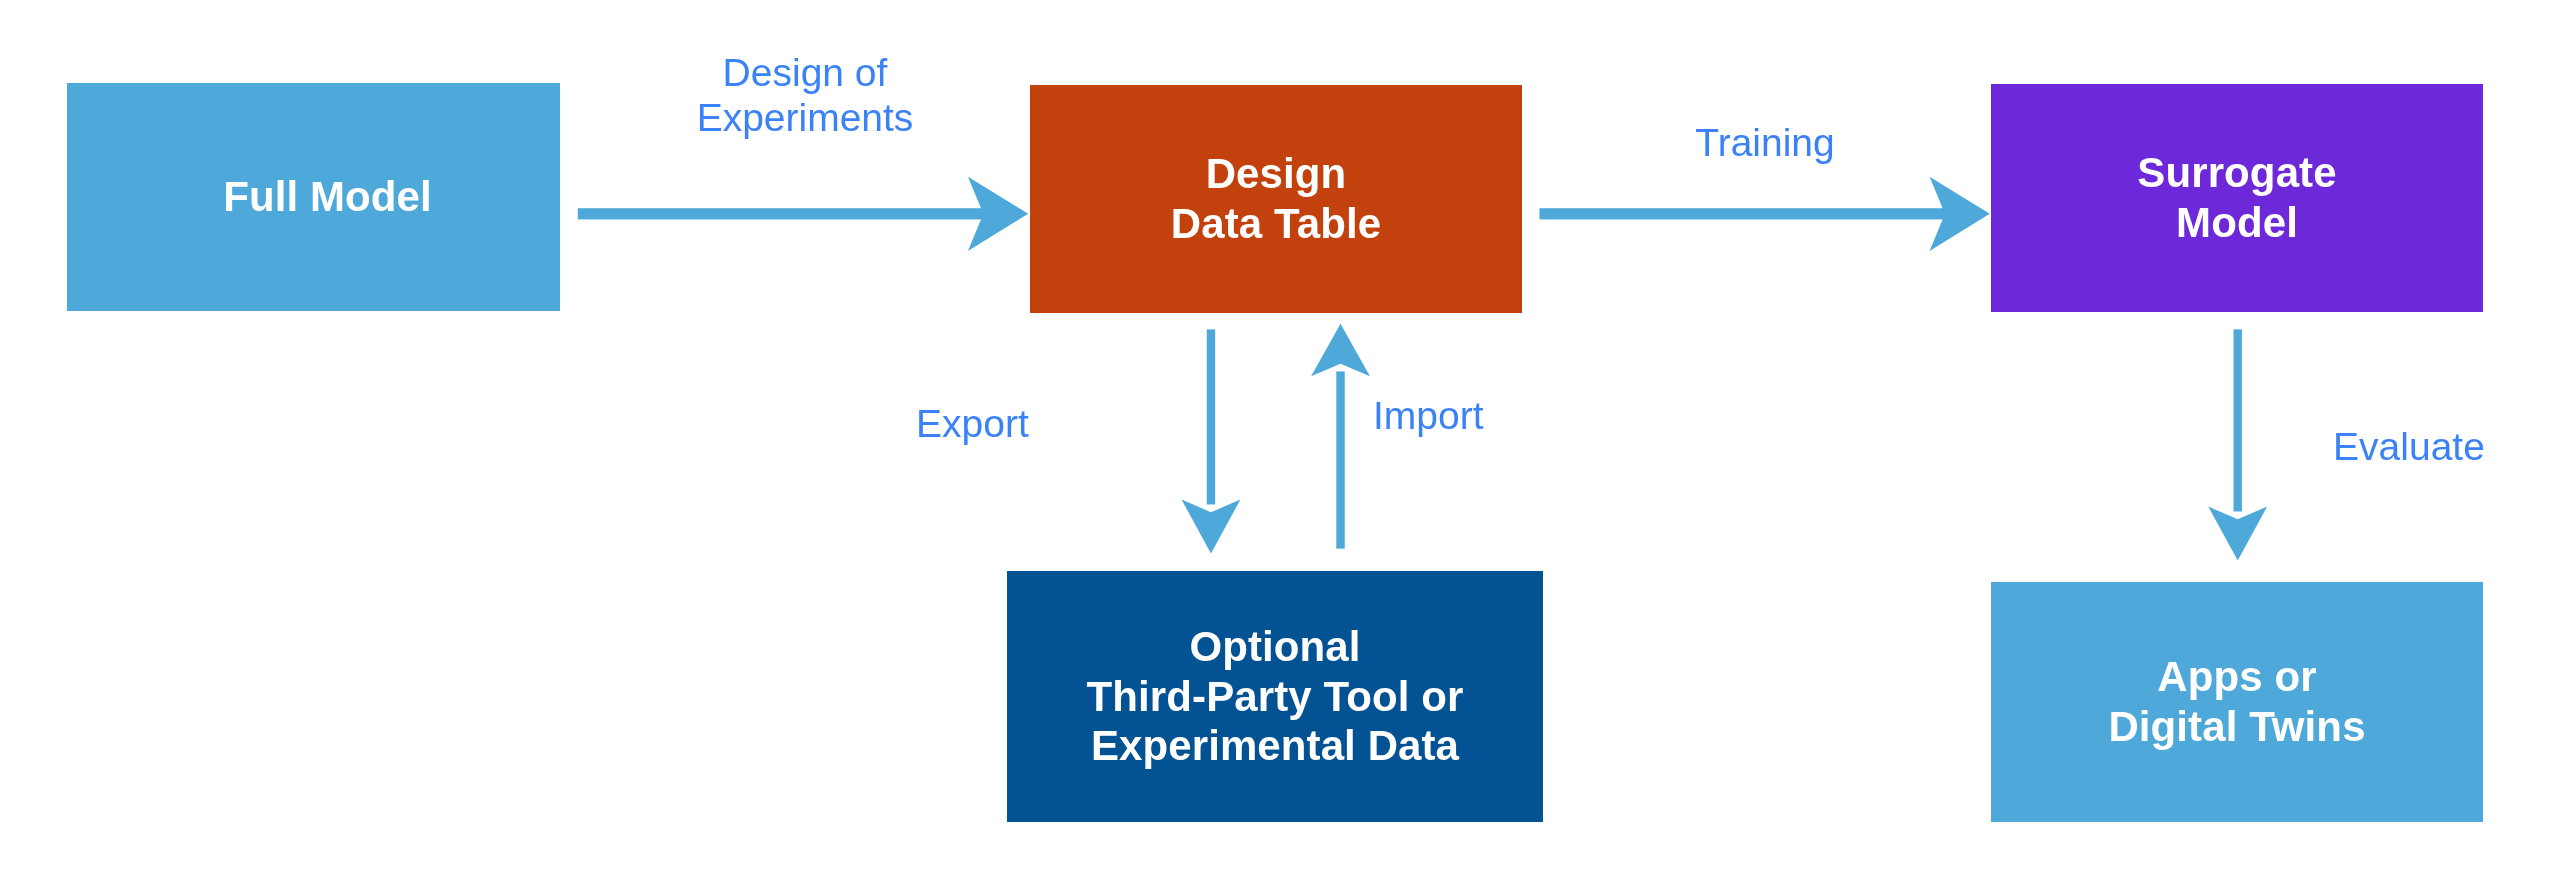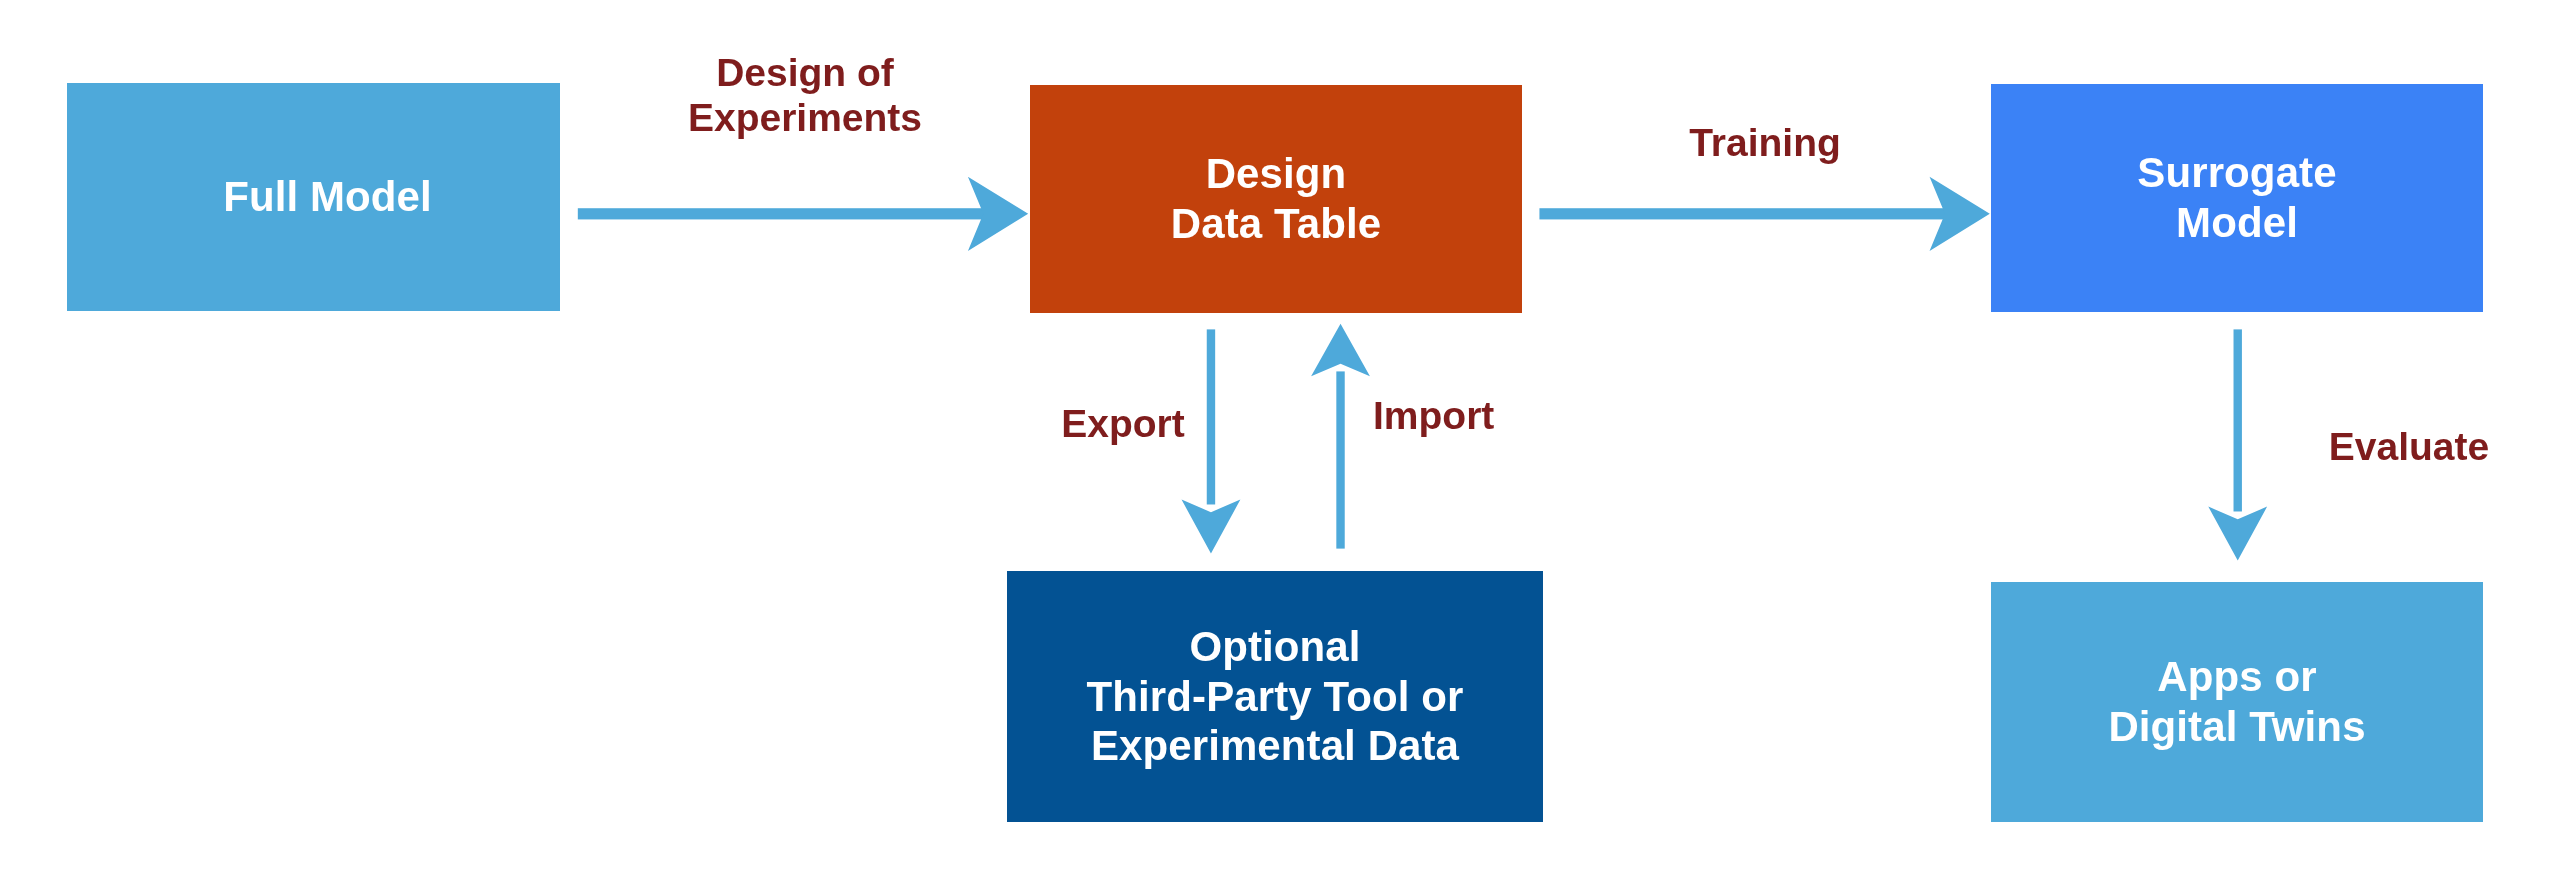--- a/index.html
+++ b/index.html
@@ -40,32 +40,32 @@
   
   #node-full-model      { left: 67px;   top: 83px;  width: 493px;  height: 228px; font-size: 42px; }
   #node-design-table    { left: 1030px; top: 85px;  width: 492px;  height: 228px; font-size: 42px; }
   #node-surrogate       { left: 1991px; top: 84px;  width: 492px;  height: 228px; font-size: 42px; }
   #node-optional-tool   { left: 1007px; top: 571px;  width: 536px;  height: 251px; font-size: 42px; }
   #node-apps            { left: 1991px; top: 582px;  width: 492px;  height: 240px; font-size: 42px; }
 
   
   .edge-label {
     position: absolute;
-    color: #7f1d1d;
+    color: #3b82f6;
     font-size: 39px;
-    font-weight: bold;
+    font-weight: normal;
     line-height: 1.16;
     text-align: center;
     white-space: pre-line;
     font-family: "Liberation Sans", sans-serif;
     user-select: none;
   }
   #label-doe        { left: 609px;  top: 50px;  width: 392px; }
   #label-training   { left: 1597px; top: 120px; width: 336px; }
-  #label-export     { left: 1018px; top: 401px; width: 210px; text-align: center; }
+  #label-export     { left: 916px; top: 401px; width: 210px; text-align: left; }
   #label-import     { left: 1373px; top: 393px; width: 224px; text-align: left; }
   #label-evaluate   { left: 2262px; top: 424px; width: 294px; text-align: center; }
 
   
   #arrow-layer {
     position: absolute;
     left: 0;
     top: 0;
     width: 2576px;
     height: 892px;
@@ -79,21 +79,21 @@
 
   <div class="node" id="node-full-model" style="background:#4ea9da;padding-left:28px;">
     <span class="node-label">Full Model</span>
   </div>
 
   <div class="node" id="node-design-table" style="background:#c2410c;">
     <span class="node-label">Design
 Data Table</span>
   </div>
 
-  <div class="node" id="node-surrogate" style="background:#3b82f6;">
+  <div class="node" id="node-surrogate" style="background:#6d28d9;">
     <span class="node-label">Surrogate
 Model</span>
   </div>
 
   <div class="node" id="node-optional-tool" style="background:#035293;">
     <span class="node-label">Optional
 Third-Party Tool or
 Experimental Data</span>
   </div>
 

